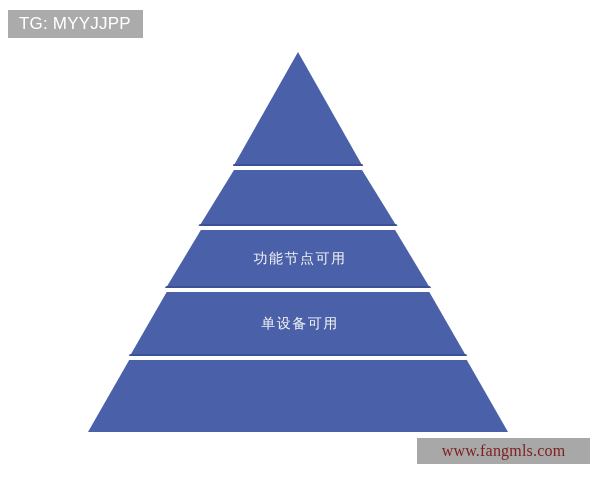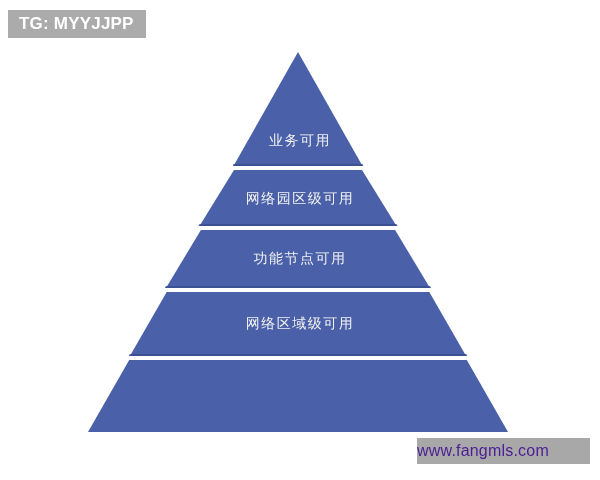--- a/index.html
+++ b/index.html
@@ -68,35 +68,34 @@
     top: 10px;
     height: 28px;
     padding: 0 12px 0 11px;
     background: #ababab;
     color: #ffffff;
     font-family: "Liberation Sans", sans-serif;
     font-size: 17px;
     line-height: 28px;
     letter-spacing: 0.2px;
     white-space: nowrap;
-    font-weight: bold;
   }
 
   #watermark {
     position: absolute;
     left: 417px;
     top: 438px;
     width: 173px;
     height: 26px;
     background: #a8a8a8;
-    color: #4c1d95;
-    font-family: Liberation Sans, sans-serif;
+    color: #7f1d1d;
+    font-family: Liberation Serif, serif;
     font-size: 16px;
     line-height: 26px;
-    text-align: left;
+    text-align: center;
     letter-spacing: 0.2px;
     white-space: nowrap;
   }
 </style>
 </head>
 <body>
 
 <div id="canvas">
 
   <div id="pyramid-figure">
@@ -113,23 +112,21 @@
       <polygon points="234.0,170 362.0,170 396.5,226 199.5,226" fill="#4a60a8"></polygon>
 
       <polygon points="298,52 362.5,166 233.5,166" fill="#4a60a8"></polygon>
 
       <polygon points="233.5,164 362.5,164 363.2,166 232.8,166" fill="#3a4f90" opacity="0.85"></polygon>
       <polygon points="199.5,224 396.5,224 397.6,226 198.4,226" fill="#3a4f90" opacity="0.85"></polygon>
       <polygon points="166.0,286 430.0,286 431.2,288 164.8,288" fill="#3a4f90" opacity="0.85"></polygon>
       <polygon points="129.9,354 466.1,354 467.4,356 128.6,356" fill="#3a4f90" opacity="0.85"></polygon>
     </svg>
 
-    <div class="tier-label t0">业务可用</div>
-    <div class="tier-label t1">网络园区级可用</div>
     <div class="tier-label t2">功能节点可用</div>
-    <div class="tier-label t3">网络区域级可用</div>
+    <div class="tier-label t3">单设备可用</div>
   </div>
 
   <div id="tg-badge">TG: MYYJJPP</div>
 
   <div id="watermark">www.fangmls.com</div>
 
 </div>
 
 </body></html>

